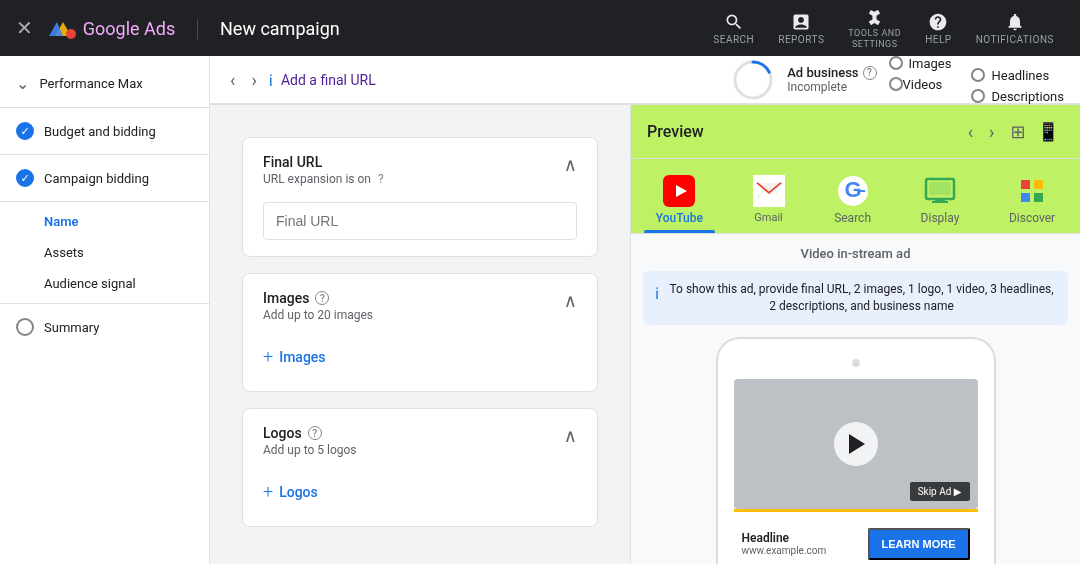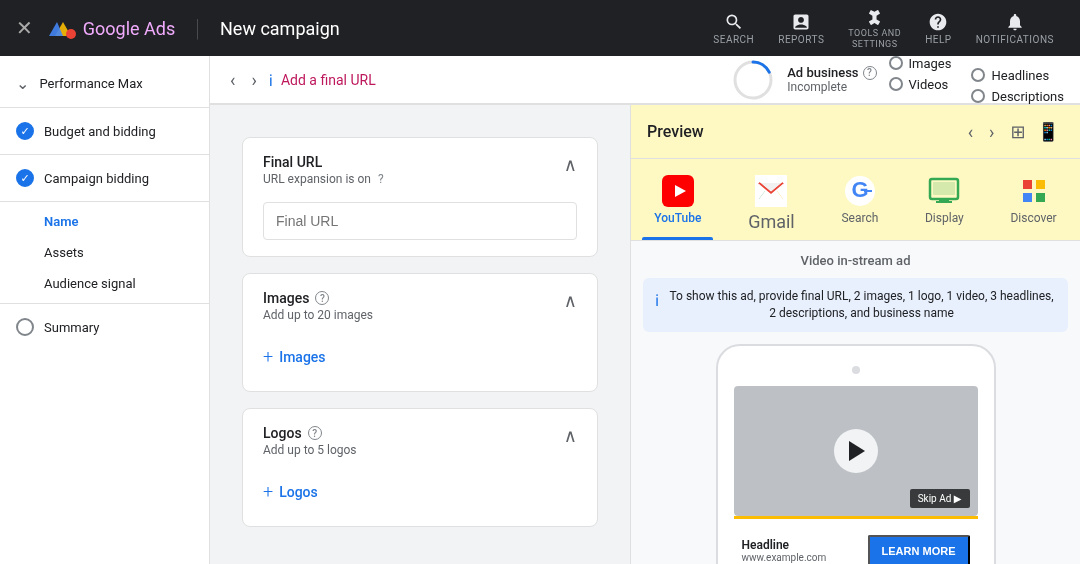--- a/index.html
+++ b/index.html
@@ -34,40 +34,40 @@
     .sidebar-item .circle-icon { width: 18px; height: 18px; border-radius: 50%; border: 2px solid #80868b; flex-shrink: 0; }
     .sidebar-item-label { font-size: 13px; }
     .sidebar-divider { height: 1px; background: #e0e0e0; margin: 4px 0; }
     .sub-items { padding-left: 44px; }
     .sub-item { padding: 8px 16px 8px 0; cursor: pointer; font-size: 13px; color: #202124; }
     .sub-item.active { color: #1a73e8; font-weight: 600; }
 
     
     .breadcrumb-bar { display: flex; align-items: center; background: white; border-bottom: 1px solid #e0e0e0; padding: 0 16px; height: 48px; gap: 8px; }
     .bc-nav-btn { cursor: pointer; color: #5f6368; font-size: 18px; padding: 4px; }
-    .bc-text { color: #be185d; font-size: 14px; }
+    .bc-text { color: #4c1d95; font-size: 14px; }
     .radio-circle { width: 14px; height: 14px; border-radius: 50%; border: 2px solid #80868b; flex-shrink: 0; }
 
     
     .content-area { display: flex; flex: 1; overflow: hidden; }
 
     
     .main-panel { flex: 1; overflow-y: auto; padding: 32px; background: #f1f3f4; }
     .section-card { background: white; border-radius: 8px; border: 1px solid #e0e0e0; margin-bottom: 16px; overflow: hidden; }
     .section-header { display: flex; justify-content: space-between; align-items: flex-start; padding: 16px 20px; }
     .section-title { font-size: 14px; font-weight: 500; display: flex; align-items: center; gap: 6px; }
     .section-subtitle { font-size: 12px; color: #5f6368; margin-top: 2px; }
     .chevron-icon { color: #5f6368; cursor: pointer; font-size: 18px; }
     .section-body { padding: 0 20px 16px; }
     .url-input { width: 100%; border: 1px solid #e0e0e0; border-radius: 4px; padding: 10px 12px; font-size: 14px; color: #80868b; outline: none; }
     .add-btn { display: flex; align-items: center; gap: 6px; color: #1a73e8; cursor: pointer; font-size: 14px; padding: 8px 0; font-weight: 500; }
     .plus-icon { font-size: 18px; font-weight: 300; }
 
     
-    .preview-panel { width: 450px; background: #fef9c3; border-left: 1px solid #e0e0e0; display: flex; flex-direction: column; flex-shrink: 0; overflow: hidden; }
+    .preview-panel { width: 450px; background: #bef264; border-left: 1px solid #e0e0e0; display: flex; flex-direction: column; flex-shrink: 0; overflow: hidden; }
     .preview-header { display: flex; justify-content: space-between; align-items: center; padding: 12px 16px; border-bottom: 1px solid #e0e0e0; }
     .preview-title { font-size: 16px; font-weight: 500; }
     .preview-nav { display: flex; align-items: center; gap: 8px; }
     .preview-nav-btn { color: #5f6368; cursor: pointer; font-size: 18px; padding: 4px; }
     .preview-view-btns { display: flex; gap: 4px; }
     .preview-view-btn { color: #5f6368; cursor: pointer; font-size: 20px; padding: 4px; }
     .preview-view-btn.active { color: #1a73e8; }
 
     
     .channel-tabs { display: flex; justify-content: space-around; padding: 8px 0 0; border-bottom: 1px solid #e0e0e0; }
@@ -212,21 +212,21 @@
               <span style="color:#80868b; font-size:12px; cursor:pointer; border:1px solid #80868b; border-radius:50%; width:14px; height:14px; display:inline-flex; align-items:center; justify-content:center; font-size:10px;">?</span>
             </div>
             <div style="font-size:12px; color:#5f6368;">Incomplete</div>
           </div>
           <div style="display:flex; gap:20px;">
             <div style="display:flex; flex-direction:column; gap:6px;">
               <div style="display:flex; align-items:center; gap:6px;">
                 <div class="radio-circle"></div>
                 <span style="font-size:13px;">Images</span>
               </div>
-              <div style="display:flex; align-items:center; gap:6px;">
+              <div style="display:flex; align-items:center; ">
                 <div class="radio-circle"></div>
                 <span style="font-size:13px;">Videos</span>
               </div>
             </div>
             <div style="display:flex; flex-direction:column; gap:6px;">
               <div style="display:flex; align-items:center; gap:6px;margin-top:12px;">
                 <div class="radio-circle"></div>
                 <span style="font-size:13px;">Headlines</span>
               </div>
               <div style="display:flex; align-items:center; gap:6px;">
@@ -329,21 +329,21 @@
               <rect width="32" height="32" rx="0" fill="white"></rect>
               <path d="M4 8h24v16H4z" fill="#f1f1f1"></path>
               <path d="M4 8l12 10L28 8" fill="none" stroke="#EA4335" stroke-width="2"></path>
               <path d="M4 8l12 10L28 8V24H4z" fill="white"></path>
               <path d="M4 8l12 10L28 8" fill="none"></path>
               <polygon points="4,8 4,24 10,16" fill="#34A853"></polygon>
               <polygon points="28,8 28,24 22,16" fill="#FBBC05"></polygon>
               <polygon points="4,8 16,18 28,8 28,24 22,16 16,18 10,16 4,24" fill="white"></polygon>
               <path d="M4 8l12 10L28 8" fill="none" stroke="#EA4335" stroke-width="1.5"></path>
             </svg>
-            <span style="font-size:18px; color:#5f6368;">Gmail</span>
+            <span style="font-size:11px; color:#5f6368;">Gmail</span>
           </div>
 
           <div class="channel-tab">
             <svg class="channel-icon" viewBox="0 0 32 32">
               <circle cx="16" cy="16" r="15" fill="white"></circle>
               <text x="16" y="22" text-anchor="middle" font-size="22" fill="#4285f4" font-family="Arial" font-weight="bold">G</text>
               <path d="M20 16h8" stroke="#4285f4" stroke-width="2"></path>
             </svg>
 
             <span style="font-size:12px; color:#5f6368;">Search</span>

